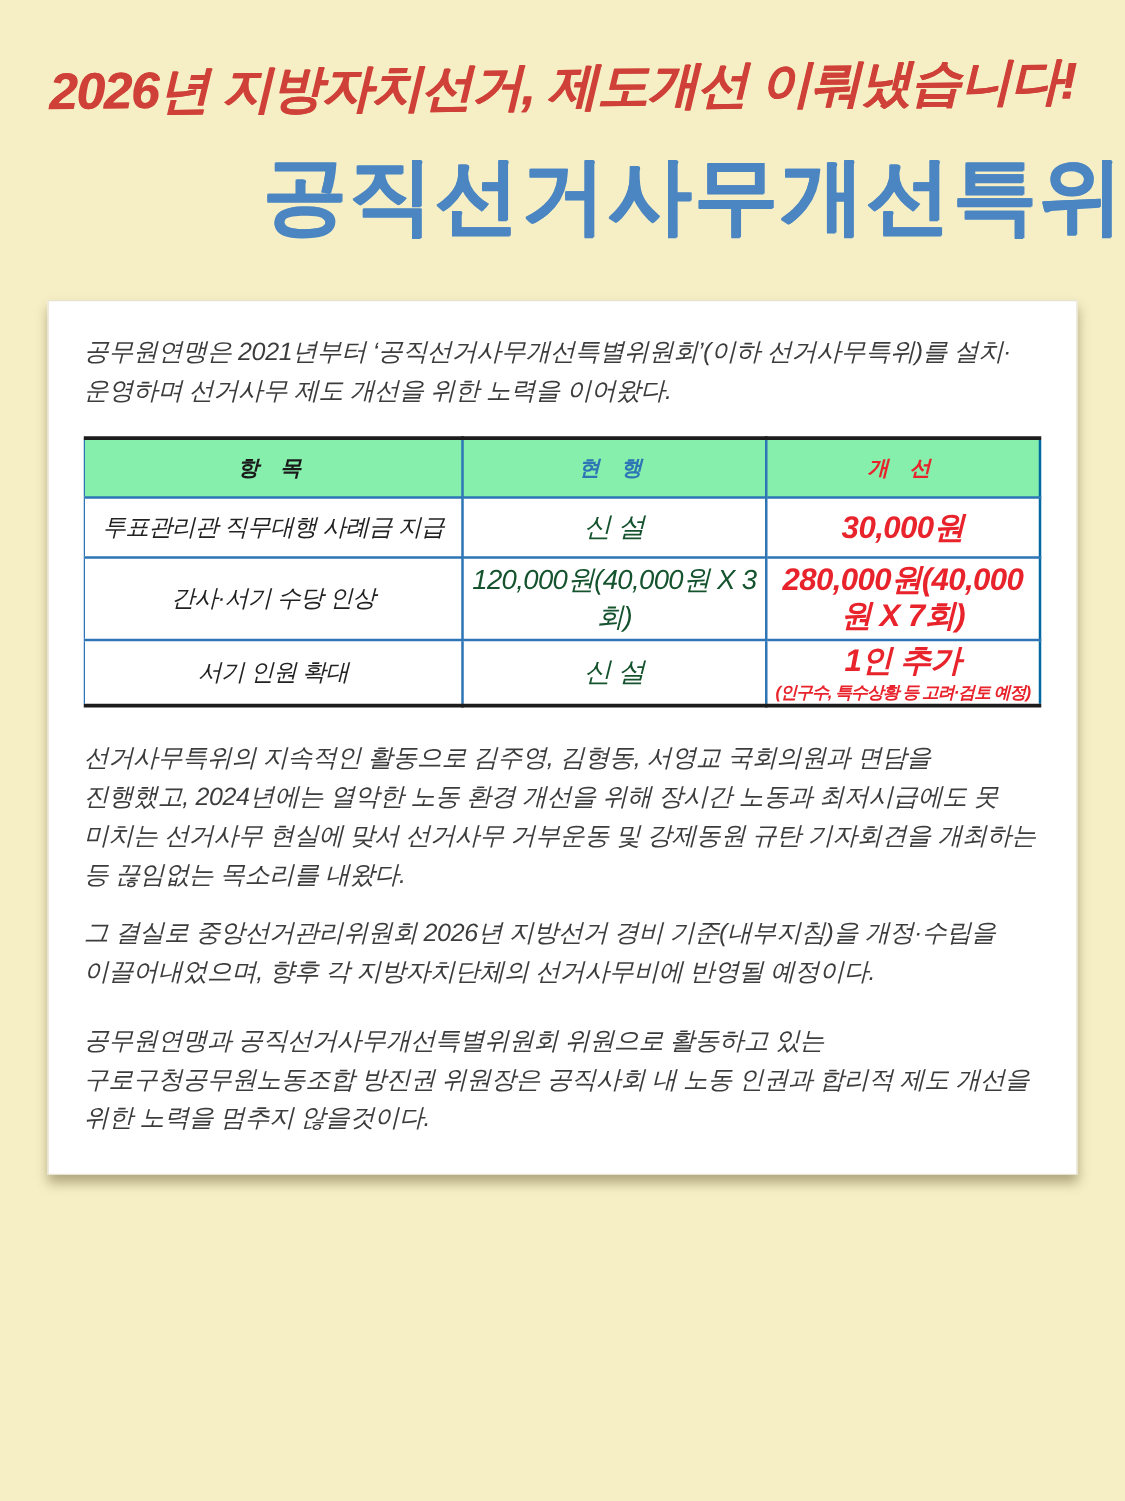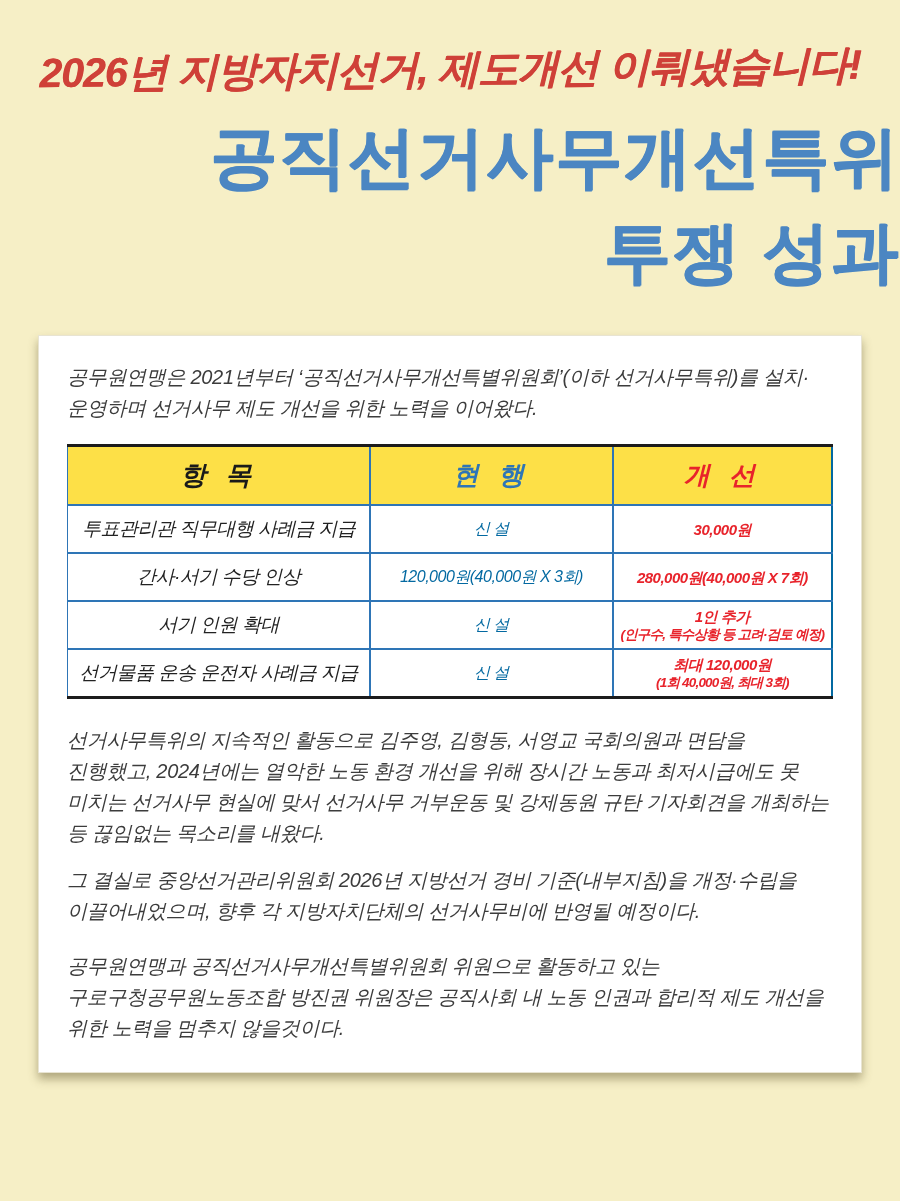--- a/index.html
+++ b/index.html
@@ -63,51 +63,50 @@
     border-left:2px solid #2E75B6;
     border-right:2px solid #2E75B6;
     border-top:2px solid #2E75B6;
     border-bottom:2px solid #2E75B6;
     text-align:center;
     vertical-align:middle;
   }
   table.results th:first-child, table.results td:first-child { border-left:1px solid #2E75B6; }
   table.results th:last-child,  table.results td:last-child  { border-right:2px solid #0369a1; }
   table.results thead th {
-    background:#fde047;
-    font-size:26px;
+    background:#86efac;
+    font-size:17px;
     font-weight:bold;
     letter-spacing:6px;
     padding:11px 4px;
   }
   th.h-item { color:#1A1A1A; width:39.6%; }
   th.h-current { color:#2E75B6; width:31.7%; }
   th.h-improved { color:#E8232B; width:28.7%; }
   table.results td { padding:2px 3px; height:48px; }
   td.cell-item { font-size:19px; color:#222; letter-spacing:-0.5px; }
-  td.cell-current { font-size:16px; color:#0369a1; letter-spacing:-0.5px;border-radius:23px; }
+  td.cell-current { font-size:22px; color:#14532d; letter-spacing:-0.5px;border-radius:23px; }
   td.cell-improved { color:#E8232B; font-weight:bold; }
-  .improved-main { display:block; font-size:15px; line-height:1.15; letter-spacing:-0.5px; }
+  .improved-main { display:block; font-size:25px; line-height:1.15; letter-spacing:-0.5px; }
   .improved-sub { display:block; font-size:13.5px; line-height:1.15; margin-top:2px; letter-spacing:-0.8px; }
 
   
   .paragraphs p { margin-top:24px; }
   .paragraphs p:first-child { margin-top:26px; }
   .paragraphs p:nth-child(2) { margin-top:16px; }
 </style>
 </head>
 <body>
 
 <div class="page">
 
   <div class="header">
     <div class="tagline">2026년 지방자치선거, 제도개선 이뤄냈습니다!</div>
     <div class="main-title">
       <div>공직선거사무개선특위</div>
-      <div>투쟁 성과</div>
     </div>
   </div>
 
   <div class="card">
 
     <p class="body-text">공무원연맹은 2021년부터 ‘공직선거사무개선특별위원회’(이하 선거사무특위)를 설치·운영하며 선거사무 제도 개선을 위한 노력을 이어왔다.</p>
 
     <table class="results">
       <thead>
         <tr>
@@ -137,28 +136,20 @@
 
       <tr>
         <td class="cell-item">서기 인원 확대</td>
         <td class="cell-current">신 설</td>
         <td class="cell-improved">
           <span class="improved-main">1인 추가</span>
           <span class="improved-sub">(인구수, 특수상황 등 고려·검토 예정)</span>
         </td>
       </tr>
 
-      <tr>
-        <td class="cell-item">선거물품 운송 운전자 사례금 지급</td>
-        <td class="cell-current">신 설</td>
-        <td class="cell-improved">
-          <span class="improved-main">최대 120,000원</span>
-          <span class="improved-sub">(1회 40,000원, 최대 3회)</span>
-        </td>
-      </tr>
 
     </tbody>
     </table>
 
     <div class="paragraphs">
         <p class="body-text">선거사무특위의 지속적인 활동으로 김주영, 김형동, 서영교 국회의원과 면담을 진행했고, 2024년에는 열악한 노동 환경 개선을 위해 장시간 노동과 최저시급에도 못 미치는 선거사무 현실에 맞서 선거사무 거부운동 및 강제동원 규탄 기자회견을 개최하는 등 끊임없는 목소리를 내왔다.</p>
         <p class="body-text">그 결실로 중앙선거관리위원회 2026년 지방선거 경비 기준(내부지침)을 개정·수립을 이끌어내었으며, 향후 각 지방자치단체의 선거사무비에 반영될 예정이다.</p>
         <p class="body-text">공무원연맹과 공직선거사무개선특별위원회 위원으로 활동하고 있는 구로구청공무원노동조합 방진권 위원장은 공직사회 내 노동 인권과 합리적 제도 개선을 위한 노력을 멈추지 않을것이다.</p>
       </div>
 

